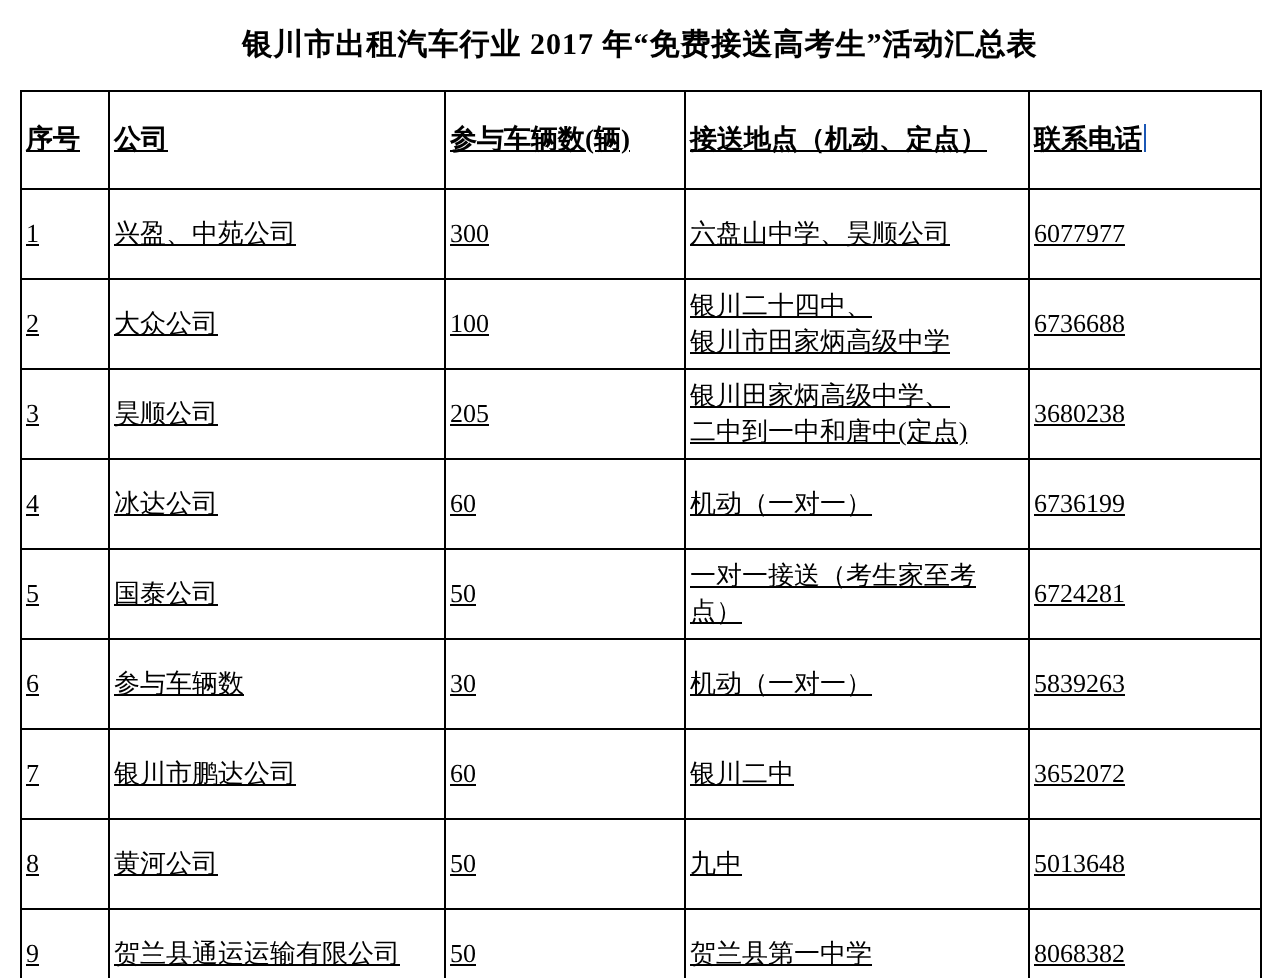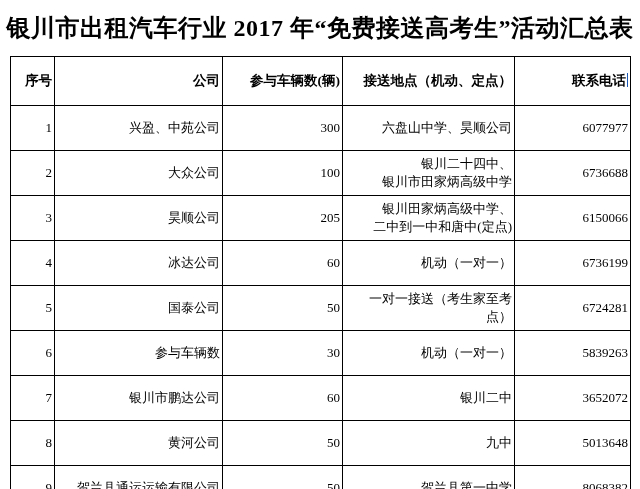--- a/index.html
+++ b/index.html
@@ -16,46 +16,47 @@
   }
   .page {
     width: 640px;
     height: 489px;
     box-sizing: border-box;
     position: relative;
   }
   .doc-title {
     text-align: center;
     font-family: "Liberation Serif", serif;
-    font-size: 24px;
+    font-size: 15px;
     font-weight: bold;
     letter-spacing: 0.5px;
     padding-top: 14px;
     padding-bottom: 13px;
     line-height: 1.2;
     white-space: nowrap;
   }
   .table-wrap {
     padding: 0 10px;
     box-sizing: border-box;
   }
   table.summary {
     border-collapse: collapse;
     width: 620px;
     table-layout: fixed;
     font-family: "Liberation Serif", serif;
   }
   table.summary th,
   table.summary td {
     border: 1px solid #000000;
-    text-align: right;
+    text-align: left;
     vertical-align: middle;
     font-size: 13px;
     line-height: 1.35;
     padding: 4px 2px;
+    text-decoration: underline;
   }
   table.summary th {
     font-weight: bold;
     height: 40px;
     font-size: 13.5px;
   }
   table.summary td {
     height: 36px;
   }
   .col-idx { width: 44px; }
@@ -115,21 +116,21 @@
           <td class="cell-company">大众公司</td>
           <td class="cell-count">100</td>
           <td class="cell-place multi">银川二十四中、<br>银川市田家炳高级中学</td>
           <td class="cell-phone">6736688</td>
         </tr>
         <tr>
           <td>3</td>
           <td class="cell-company">昊顺公司</td>
           <td class="cell-count">205</td>
           <td class="cell-place multi">银川田家炳高级中学、<br>二中到一中和唐中(定点)</td>
-          <td class="cell-phone">6150066</td>
+          <td class="cell-phone">3680238</td>
         </tr>
         <tr>
           <td>4</td>
           <td class="cell-company">冰达公司</td>
           <td class="cell-count">60</td>
           <td class="cell-place">机动（一对一）</td>
           <td class="cell-phone">6736199</td>
         </tr>
         <tr>
           <td>5</td>

